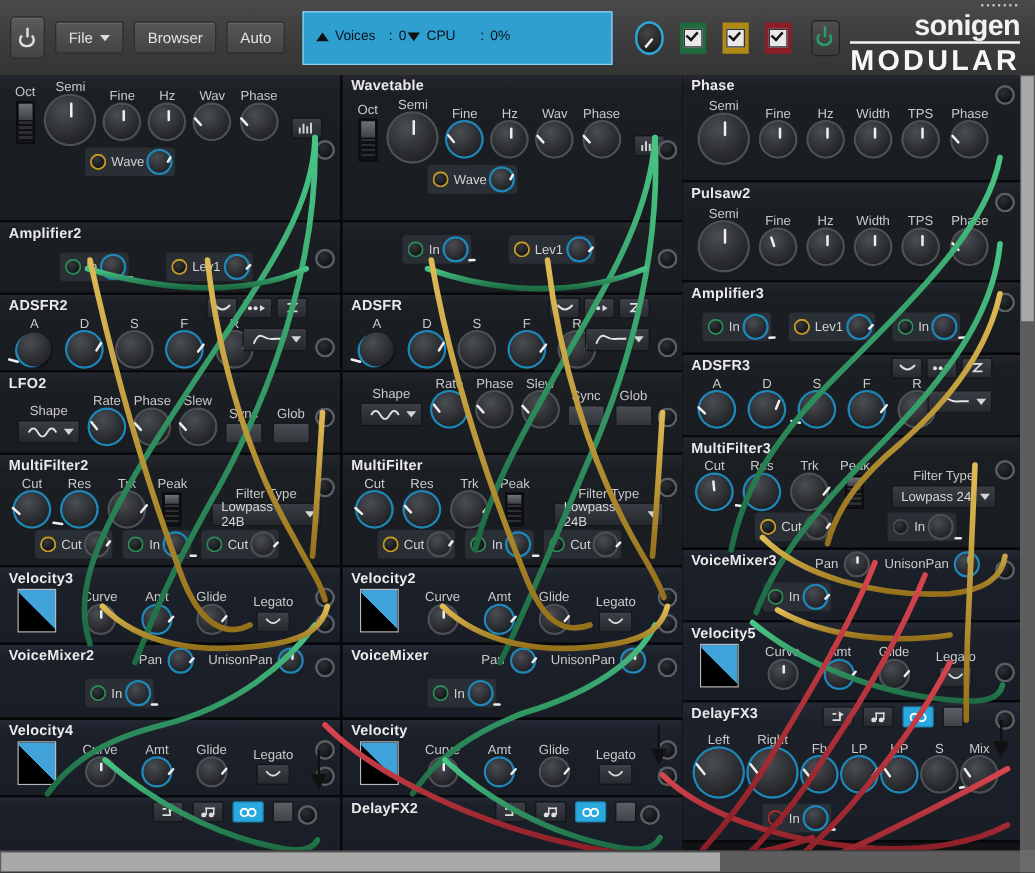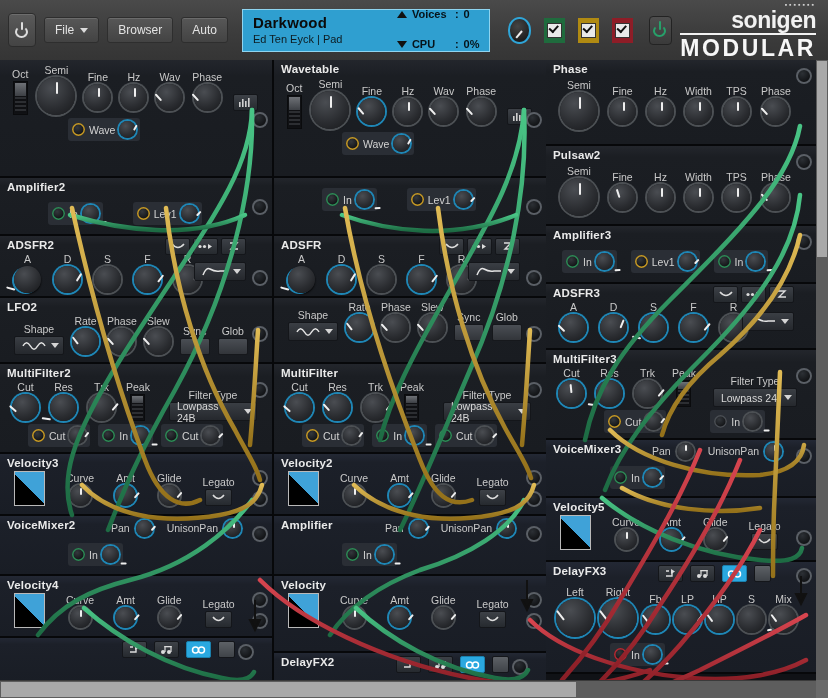--- a/index.html
+++ b/index.html
@@ -47,21 +47,21 @@
   }
   .preset-display {
     width: 283px; height: 43px; margin-left: 6px;
     background: #2f9fd0; border: 1px solid #8fd4ef;
     display: flex; align-items: center; justify-content: space-between;
     padding: 2px 9px 3px 10px;
   }
   .pd-left { display:flex; flex-direction:column; justify-content:center; }
   .pd-name { color:#0b0b0b; font-size:15px; font-weight:bold; line-height:19px; letter-spacing:.2px;}
   .pd-sub  { color:#0d1b20; font-size:11px; line-height:15px; }
-  .pd-right { display:flex; flex-direction:column; gap:15px;font-weight:bold; }
+  .pd-right { display:flex; gap:1px; }
   .pd-row { display:flex; align-items:center; gap:5px; color:#06131a; font-size:11px; line-height:15px; }
   .tri-up { width:0;height:0;border-left:5px solid transparent;border-right:5px solid transparent;border-bottom:7px solid #111;}
   .tri-dn { width:0;height:0;border-left:5px solid transparent;border-right:5px solid transparent;border-top:7px solid #111;}
   .pd-lbl { min-width:38px; }
   .hdr-knob {
     width: 27px; height: 27px; border-radius:50%;
     background: radial-gradient(circle at 40% 32%, #454545, #1f1f1f 72%);
     border: 2px solid #2fa5d8; position: relative; margin-left: 10px;
   }
   .hdr-knob::after{content:"";position:absolute;left:60%;top:56%;width:2px;height:9px;background:#eee;transform:rotate(40deg);transform-origin:top;}
@@ -228,24 +228,20 @@
       <span class="caret-dn"></span>
     </div>
     <div class="tb-btn">
       <span>Browser</span>
     </div>
     <div class="tb-btn">
       <span>Auto</span>
     </div>
 
     <div class="preset-display">
-      <div class="pd-left">
-        <div class="pd-name">Darkwood</div>
-        <div class="pd-sub">Ed Ten Eyck | Pad</div>
-      </div>
       <div class="pd-right">
         <div class="pd-row">
           <span class="tri-up"></span>
           <span class="pd-lbl">Voices</span>
           <span>:</span>
           <span>0</span>
         </div>
         <div class="pd-row">
           <span class="tri-dn"></span>
           <span class="pd-lbl">CPU</span>
@@ -941,21 +937,21 @@
                   <path d="M1 1 Q6.5 8 12 1" stroke="#ddd" stroke-width="1.5" fill="none"></path>
                 </svg>
               </div>
             </div>
         </div>
         <div class="outjack" style="top:16px"></div>
         <div class="outjack" style="top:37px"></div>
       </div>
 
       <div class="mod alt" style="height:60px">
-        <div class="mod-title">Amplifier</div>
+        <div class="mod-title">VoiceMixer</div>
         <div class="row" style="gap:6px; margin-top:-12px; padding-left:105px; align-items:center;">
           <div class="ctl-lbl">Pan</div>
           <div class="knob k-xs ring">
               <div class="ind" style="transform:rotate(42deg)"></div>
             </div>
           <div class="ctl-lbl" style="margin-left:8px">UnisonPan</div>
           <div class="knob k-xs ring">
               <div class="ind" style="transform:rotate(0deg)"></div>
             </div>
         </div>
@@ -964,21 +960,21 @@
             <div class="jack green"></div>
             <div class="jack-lbl">In</div>
             <div class="knob k-xs ring">
                 <div class="ind" style="transform:rotate(90deg)"></div>
               </div>
           </div>
         </div>
         <div class="outjack" style="top:10px"></div>
       </div>
 
-      <div class="mod alt" style="height:77px">
+      <div class="mod alt" style="height:62px">
         <div class="mod-title">Velocity</div>
         <div class="row" style="gap:21px; padding-left:8px; margin-top:1px; align-items:flex-end;">
           <div class="vel-icon"></div>
           <div class="ctl">
               <div class="ctl-lbl">Curve</div>
             <div class="knob k-sm ring-gray">
                 <div class="ind" style="transform:rotate(0deg)"></div>
               </div>
             </div>
           <div class="ctl">

